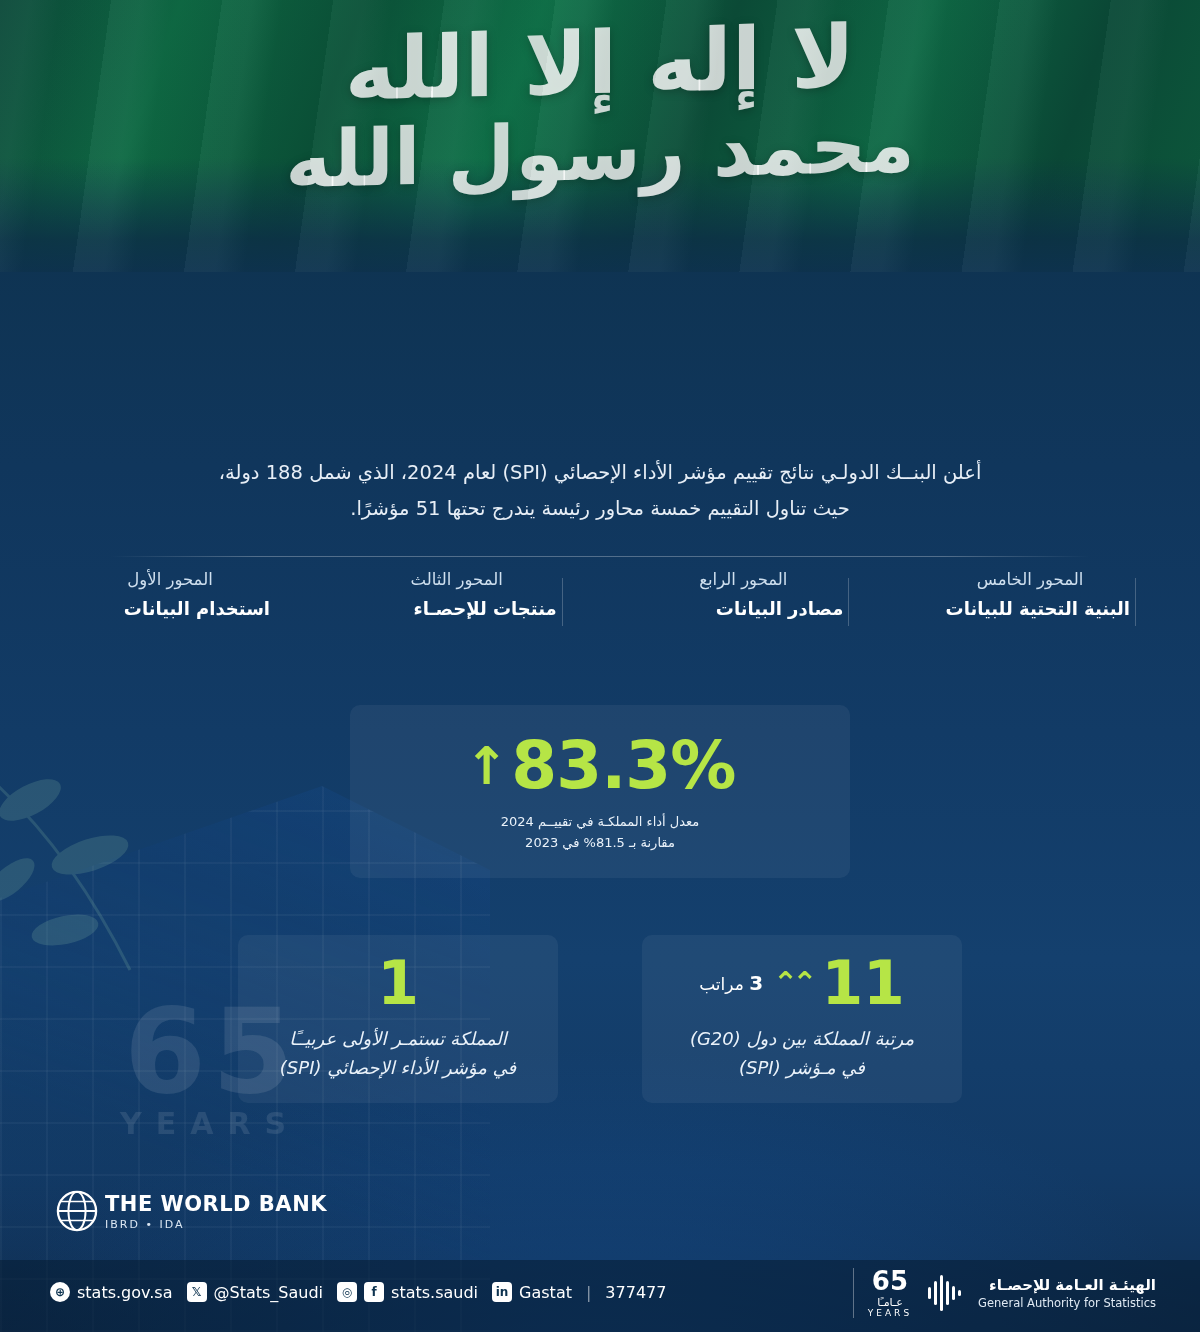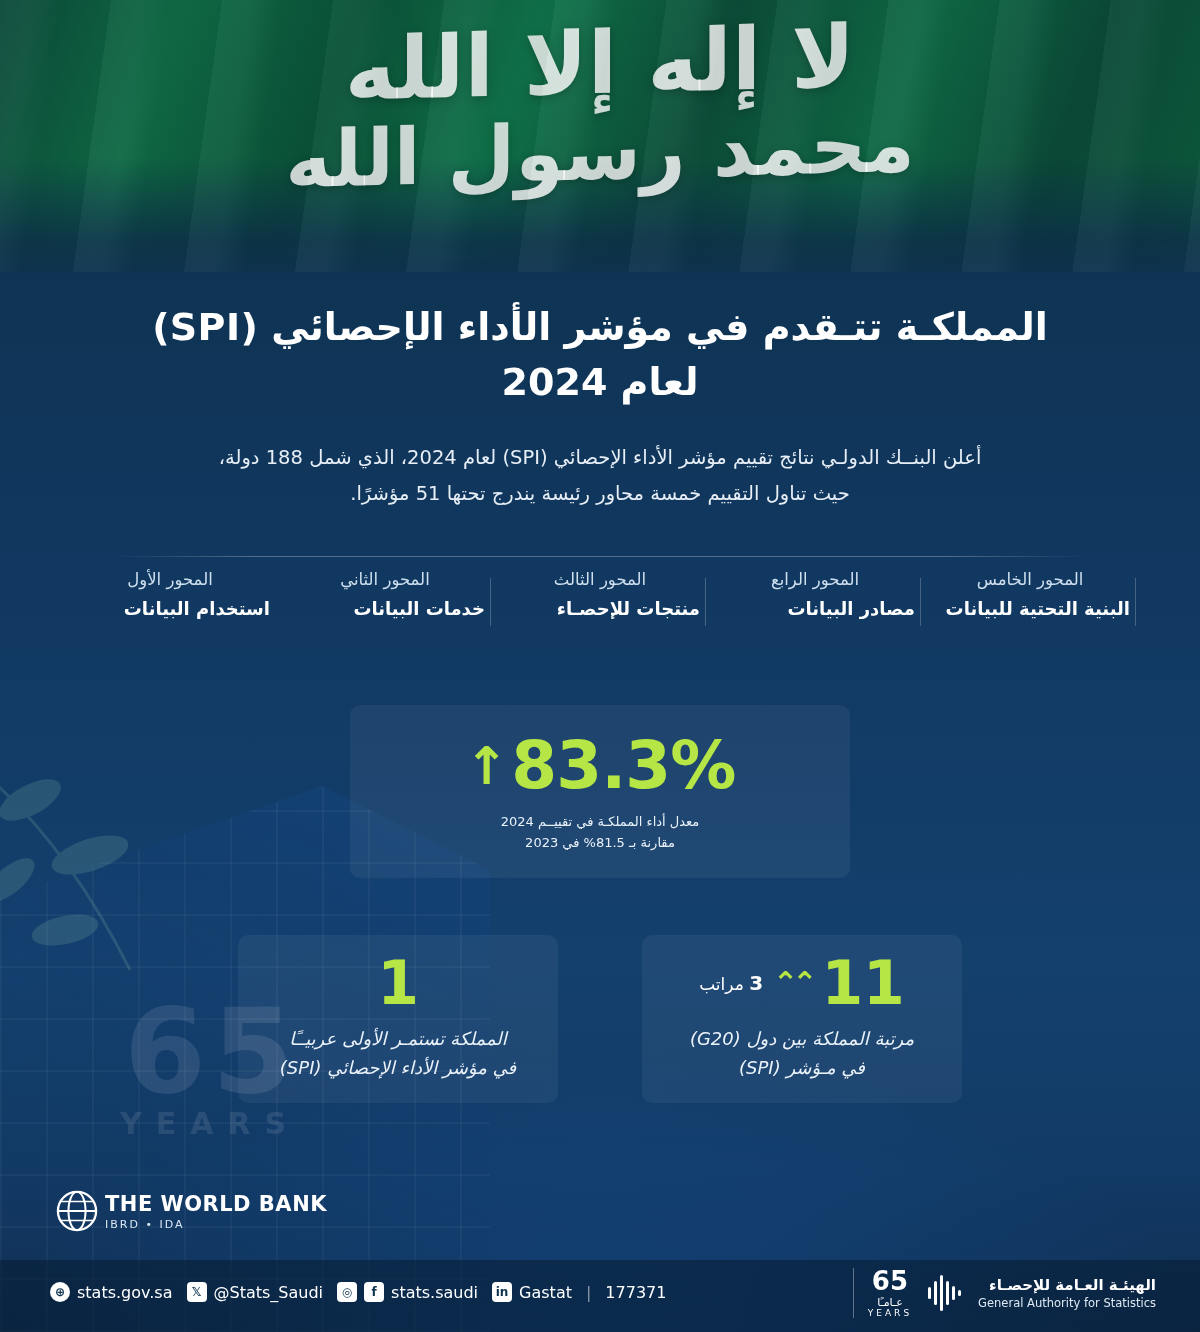--- a/index.html
+++ b/index.html
@@ -74,21 +74,21 @@
 
   
   .title-wrap { position: absolute; top: 300px; left: 0; width: 1200px; text-align: center; }
   .title {
     color: #ffffff; font-size: 38px; font-weight: 700; line-height: 1.45;
     letter-spacing: .5px;
   }
   .title .year { display: block; }
 
   .intro {
-    position: absolute; top: 440px; left: 100px; width: 1000px;
+    position: absolute; top: 455px; left: 100px; width: 1000px;
     text-align: center; color: #e7eef6; font-size: 19.5px; line-height: 1.85;
   }
 
   .divider {
     position: absolute; top: 556px; left: 110px; width: 980px; height: 1px;
     background: linear-gradient(90deg, rgba(255,255,255,0) 0%, rgba(255,255,255,0.28) 15%, rgba(255,255,255,0.28) 85%, rgba(255,255,255,0) 100%);
   }
 
   
   .pillars {
@@ -200,41 +200,31 @@
   <svg class="bg-leaves" viewBox="0 0 220 230">
     <g fill="#9fd6b0" opacity="0.55">
       <ellipse cx="60" cy="40" rx="34" ry="15" transform="rotate(-28 60 40)"></ellipse>
       <ellipse cx="120" cy="95" rx="40" ry="16" transform="rotate(-18 120 95)"></ellipse>
       <ellipse cx="40" cy="120" rx="30" ry="13" transform="rotate(-40 40 120)"></ellipse>
       <ellipse cx="95" cy="170" rx="34" ry="14" transform="rotate(-12 95 170)"></ellipse>
       <path d="M10 10 C70 60 120 130 160 210" stroke="#9fd6b0" stroke-width="3" fill="none"></path>
     </g>
   </svg>
 
-  <div class="title-wrap">
-    <div class="title">
-      <span>المملكـة تتـقدم  في مؤشر الأداء الإحصائي (SPI)</span>
-      <span class="year">لعام 2024</span>
-    </div>
-  </div>
 
   <div class="intro">
     <div>أعلن البنــك الدولـي نتائج تقييم مؤشر الأداء الإحصائي (SPI)  لعام 2024، الذي شمل 188 دولة،</div>
     <div>حيث تناول التقييم خمسة محاور رئيسة يندرج تحتها 51 مؤشرًا.</div>
   </div>
   <div class="divider"></div>
 
   <div class="pillars">
     <div class="pillar">
       <div class="p-title">المحور الأول</div>
       <div class="p-sub">استخدام البيانات</div>
-    </div>
-    <div class="pillar">
-      <div class="p-title">المحور الثاني</div>
-      <div class="p-sub">خدمات البيانات</div>
     </div>
     <div class="pillar">
       <div class="p-title">المحور الثالث</div>
       <div class="p-sub">منتجات للإحصـاء</div>
     </div>
     <div class="pillar">
       <div class="p-title">المحور الرابع</div>
       <div class="p-sub">مصادر البيانات</div>
     </div>
     <div class="pillar">
@@ -306,21 +296,21 @@
       <span class="fitem">
         <span class="fico">◎</span>
         <span class="fico">f</span>
         <span>stats.saudi</span>
       </span>
       <span class="fitem">
         <span class="fico">in</span>
         <span>Gastat</span>
       </span>
       <span class="fsep">|</span>
-      <span>177371</span>
+      <span>377477</span>
     </div>
 
     <div class="gastat">
       <div class="g-65">
         <div class="n">65</div>
         <div class="a">عـامـًا</div>
         <div class="y">YEARS</div>
       </div>
       <svg class="g-mark" viewBox="0 0 38 40">
         <g fill="#ffffff">

